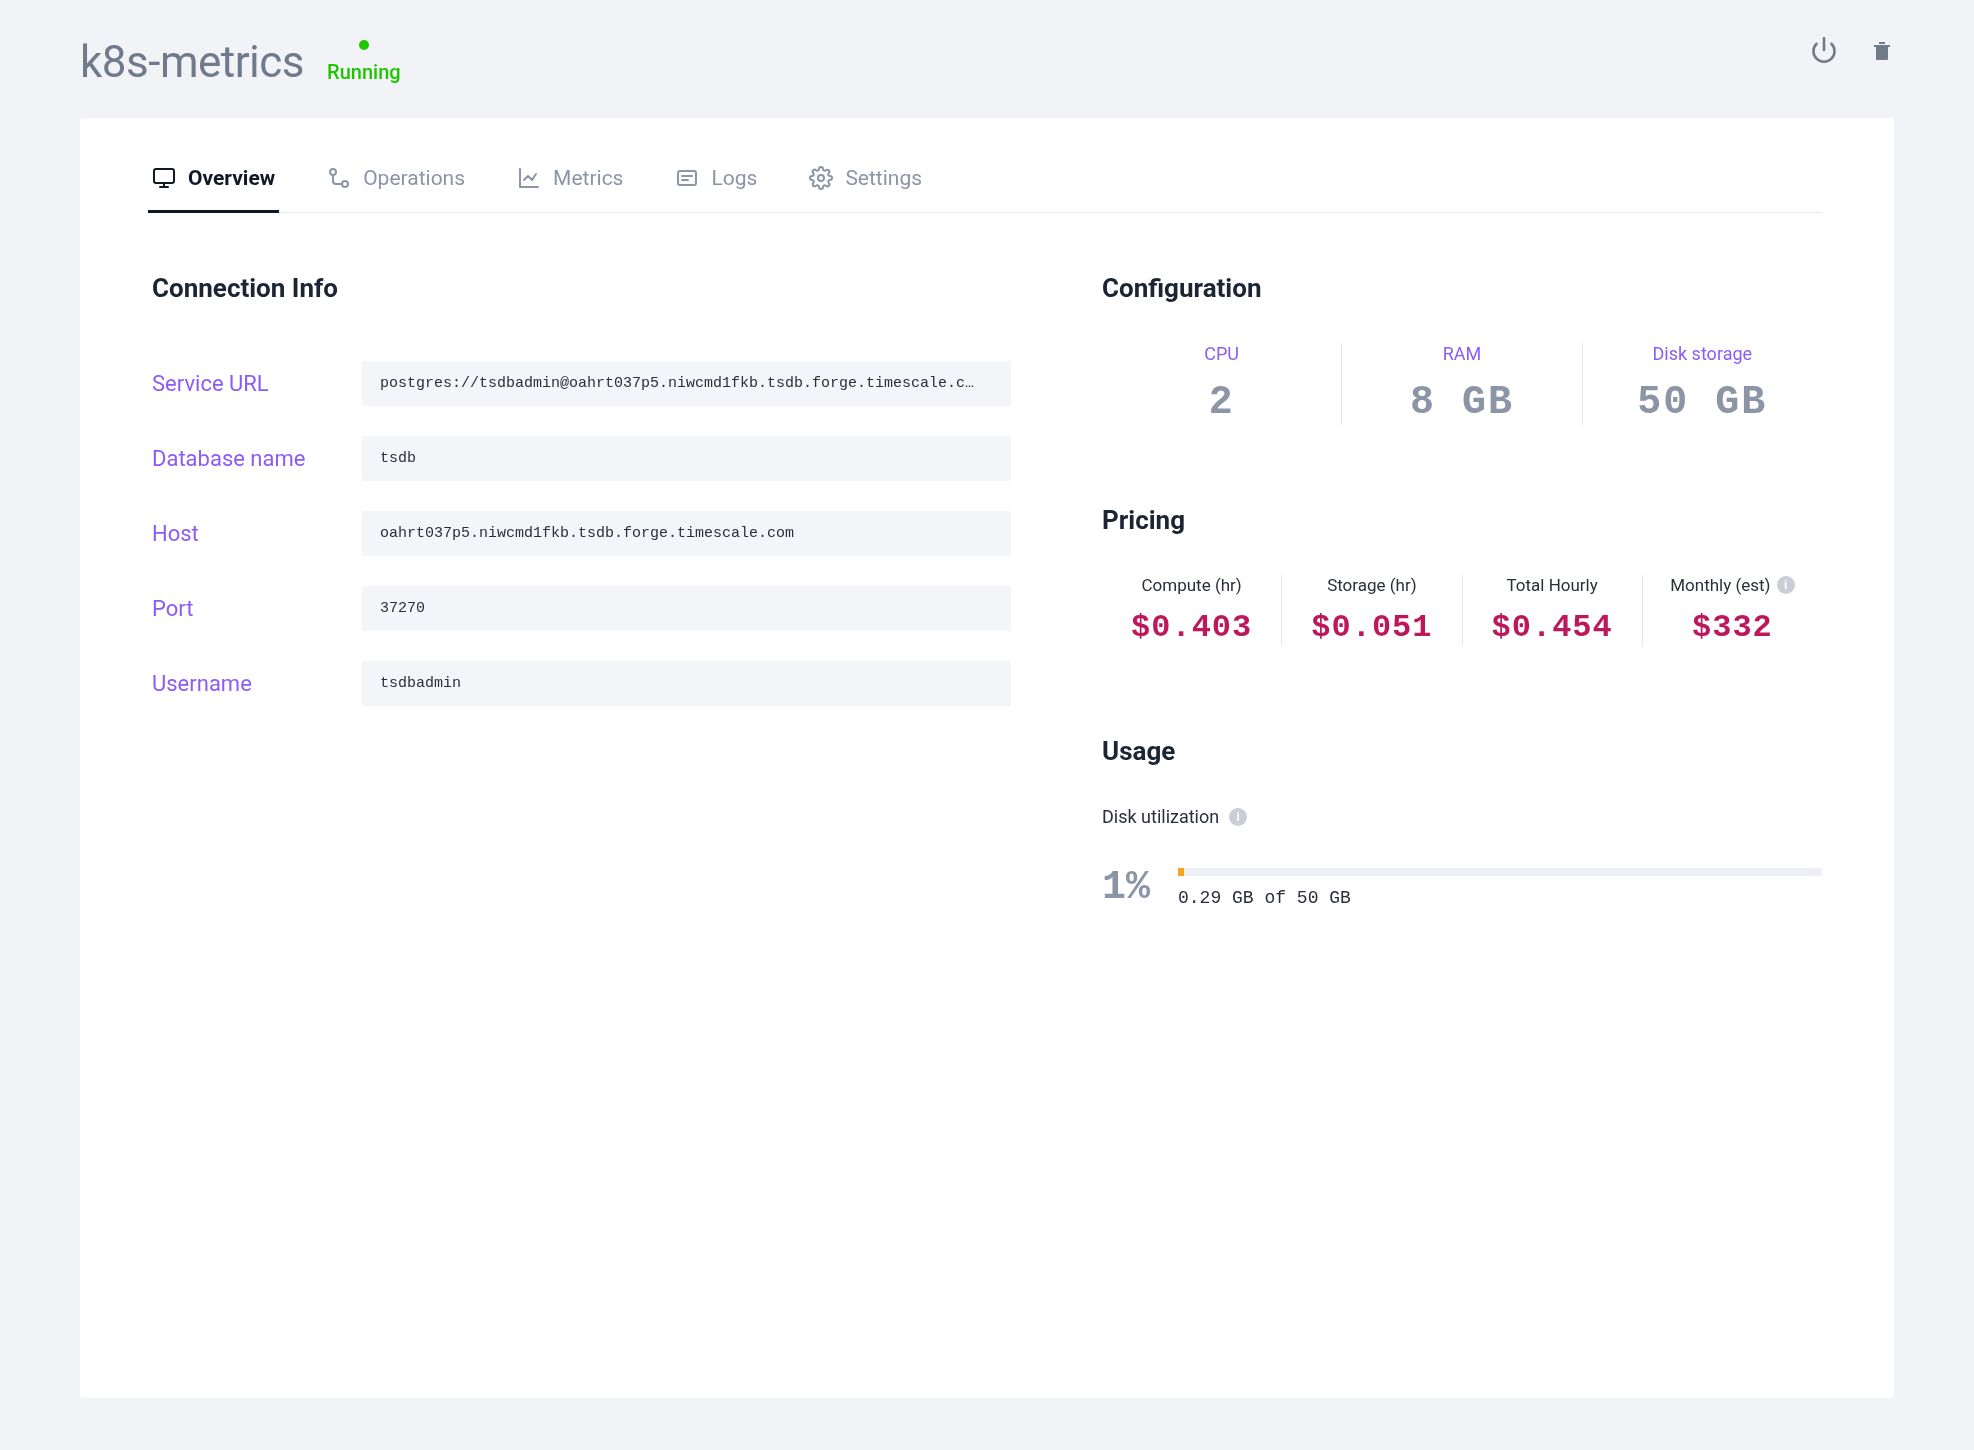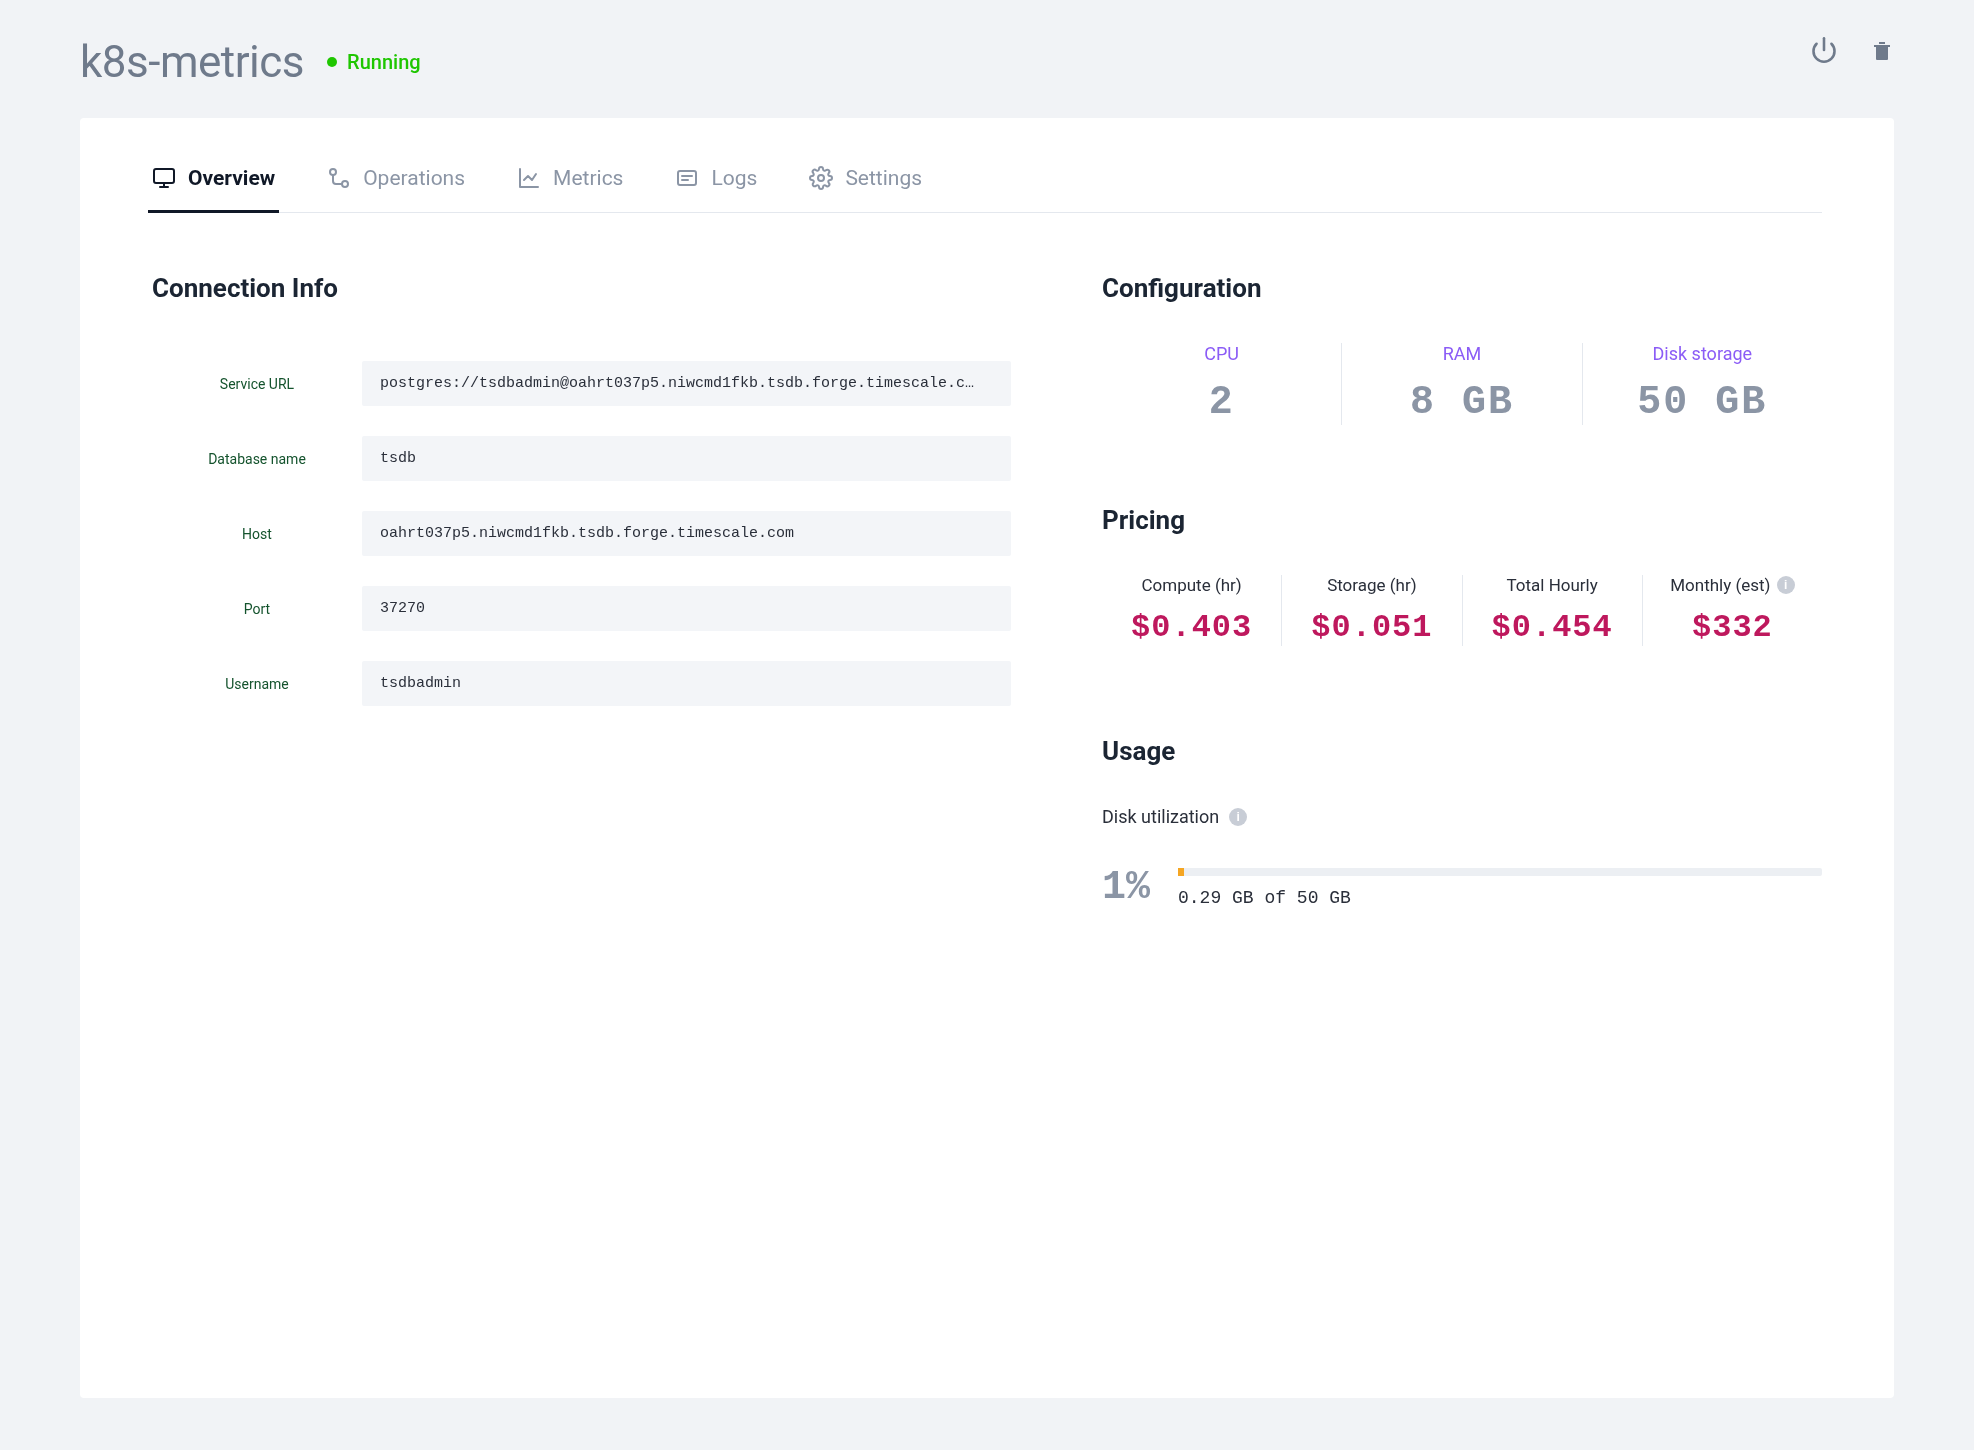--- a/index.html
+++ b/index.html
@@ -27,20 +27,21 @@
     color: #6f7a8b;
     letter-spacing: -0.5px;
   }
   .status {
     display: flex;
     align-items: center;
     gap: 10px;
     font-size: 20px;
     color: #1fc600;
     font-weight: 500;
+    flex-direction: column;
   }
   .status-dot {
     width: 10px; height: 10px; border-radius: 50%;
     background: #1fc600;
   }
   .header-actions { display: flex; gap: 32px; color: #6f7a8b; }
   .icon-btn { cursor: pointer; display:flex; align-items:center; justify-content:center; }
 
   .card {
     background: #fff;
@@ -86,23 +87,22 @@
   }
   h2.tight { margin-bottom: 40px; }
 
   .field-row {
     display: flex;
     align-items: center;
     margin-bottom: 30px;
   }
   .field-label {
     width: 210px;
-    font-size: 14px;
-    color: #14532d;
-    text-align: center;
+    font-size: 22px;
+    color: #8b5cf6;
   }
   .field-value {
     flex: 1;
     background: #f3f5f8;
     padding: 14px 18px;
     font-family: "SFMono-Regular", Consolas, "Liberation Mono", Menlo, monospace;
     font-size: 15px;
     color: #2a2f3a;
     border-radius: 2px;
     white-space: nowrap;

